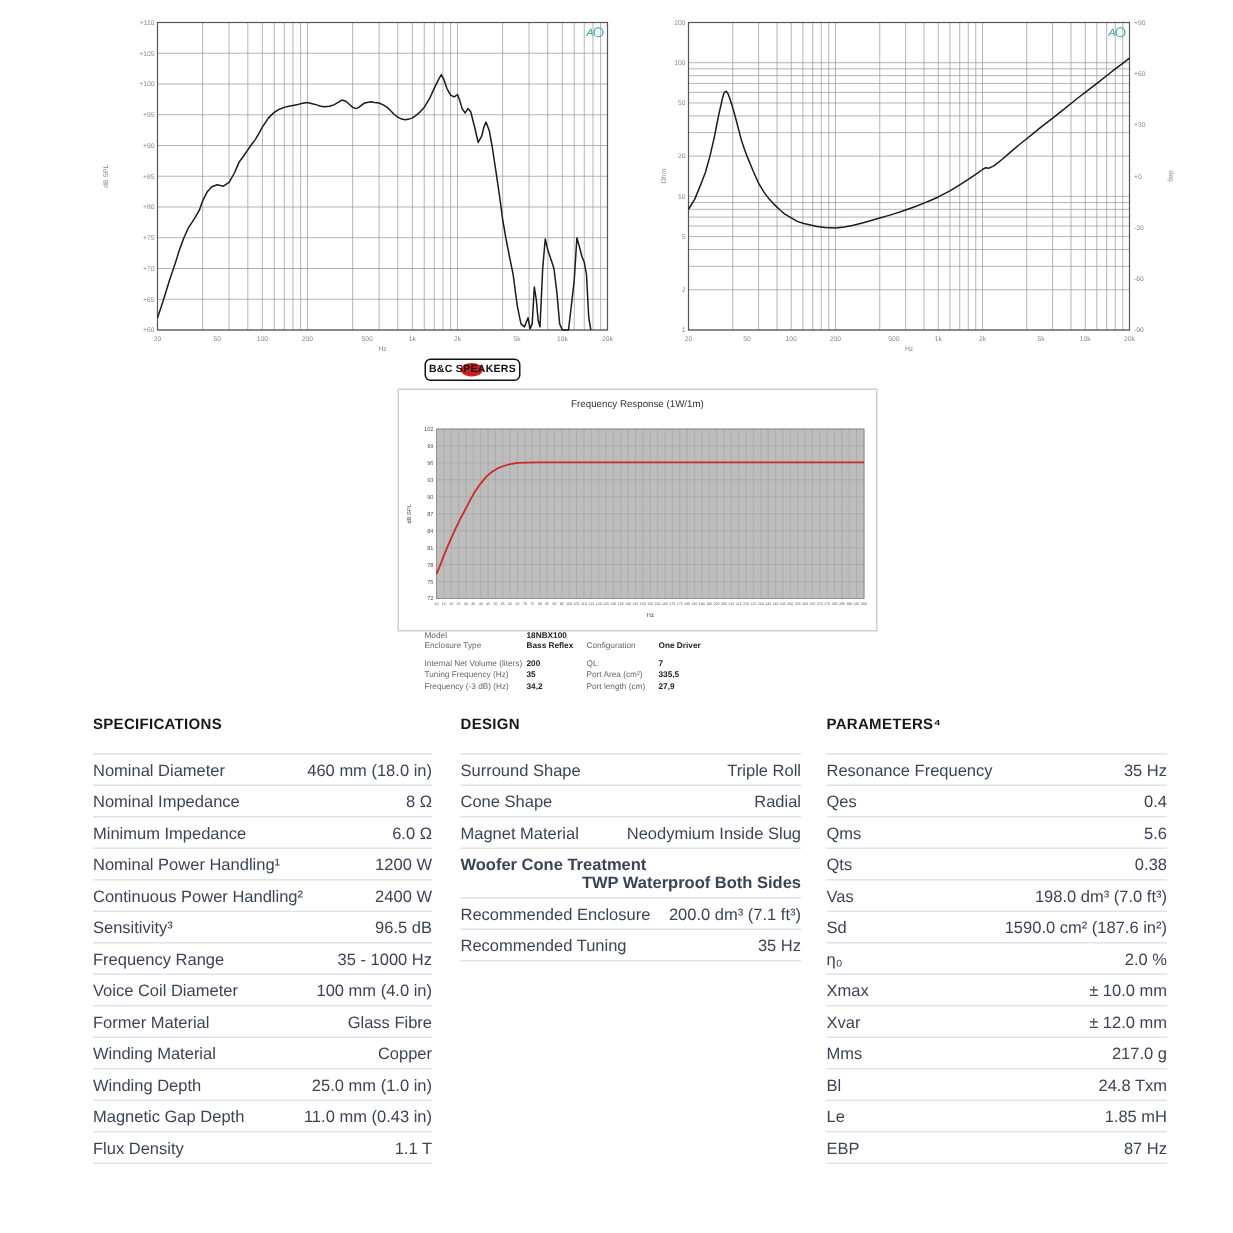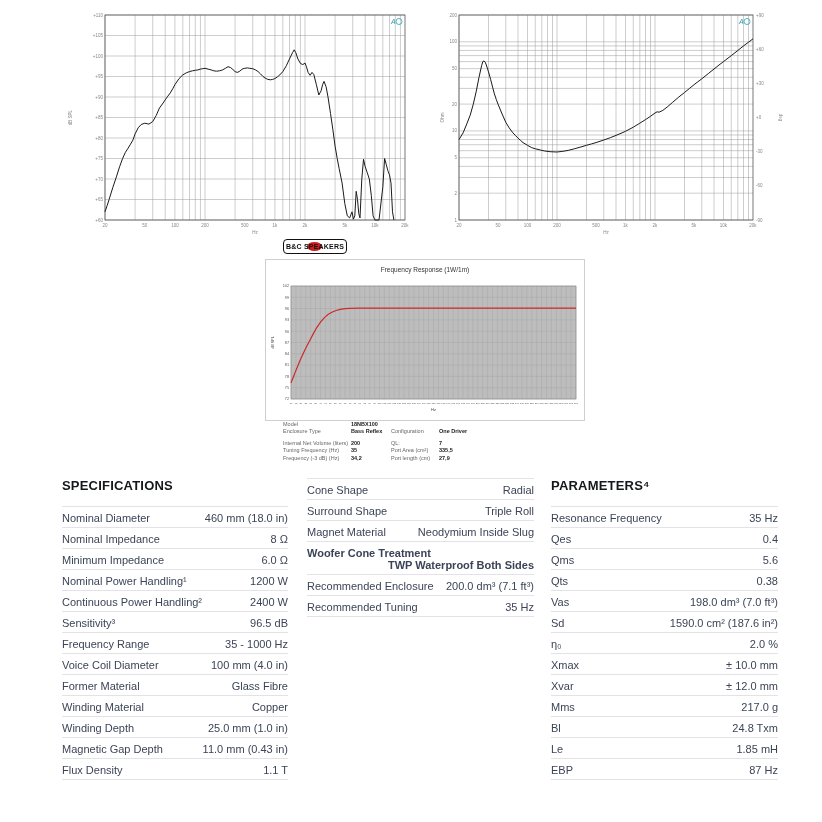--- a/index.html
+++ b/index.html
@@ -25,21 +25,21 @@
   #chart-enc{display:block;}
 
   
   .enc-table{left:283px;top:421px;width:230px;font-size:5.5px;color:#666;line-height:7.4px;}
   .enc-row{display:grid;grid-template-columns:68px 40px 48px 74px;}
   .enc-row.gap{height:4px;}
   .enc-row .v{font-weight:bold;color:#222;}
 
   
   .spec-col{position:absolute;top:478px;}
-  .spec-col h3{margin:0 0 13px 0;font-size:13px;font-weight:bold;color:#15171c;letter-spacing:.2px;}
+  .spec-col h3{margin:0 0 13px 0;font-size:10px;font-weight:bold;color:#15171c;letter-spacing:.2px;}
   .rows{border-top:1px solid #e3e3e7;}
   .spec-row{display:flex;justify-content:space-between;align-items:baseline;
             border-bottom:1px solid #e3e3e7;padding:4.5px 0 3.5px;font-size:11px;color:#3b4457;}
   .spec-row .val{text-align:right;white-space:nowrap;}
   .spec-row.stack{display:block;font-weight:bold;}
   .spec-row.stack .lbl,.spec-row.stack .val{display:block;}
 </style>
 </head>
 <body>
 
@@ -441,28 +441,29 @@
           <span class="val">11.0 mm (0.43 in)</span>
         </div>
         <div class="spec-row">
           <span class="lbl">Flux Density</span>
           <span class="val">1.1 T</span>
         </div>
       </div>
   </section>
 
   <section class="spec-col" style="left:307px;width:227px">
+    <h3>DESIGN</h3>
     <div class="rows" id="rows-1">
+        <div class="spec-row">
+          <span class="lbl">Surround Shape</span>
+          <span class="val">Triple Roll</span>
+        </div>
         <div class="spec-row">
           <span class="lbl">Cone Shape</span>
           <span class="val">Radial</span>
-        </div>
-        <div class="spec-row">
-          <span class="lbl">Surround Shape</span>
-          <span class="val">Triple Roll</span>
         </div>
         <div class="spec-row">
           <span class="lbl">Magnet Material</span>
           <span class="val">Neodymium Inside Slug</span>
         </div>
         <div class="spec-row stack">
           <span class="lbl">Woofer Cone Treatment</span>
           <span class="val">TWP Waterproof Both Sides</span>
         </div>
         <div class="spec-row">

